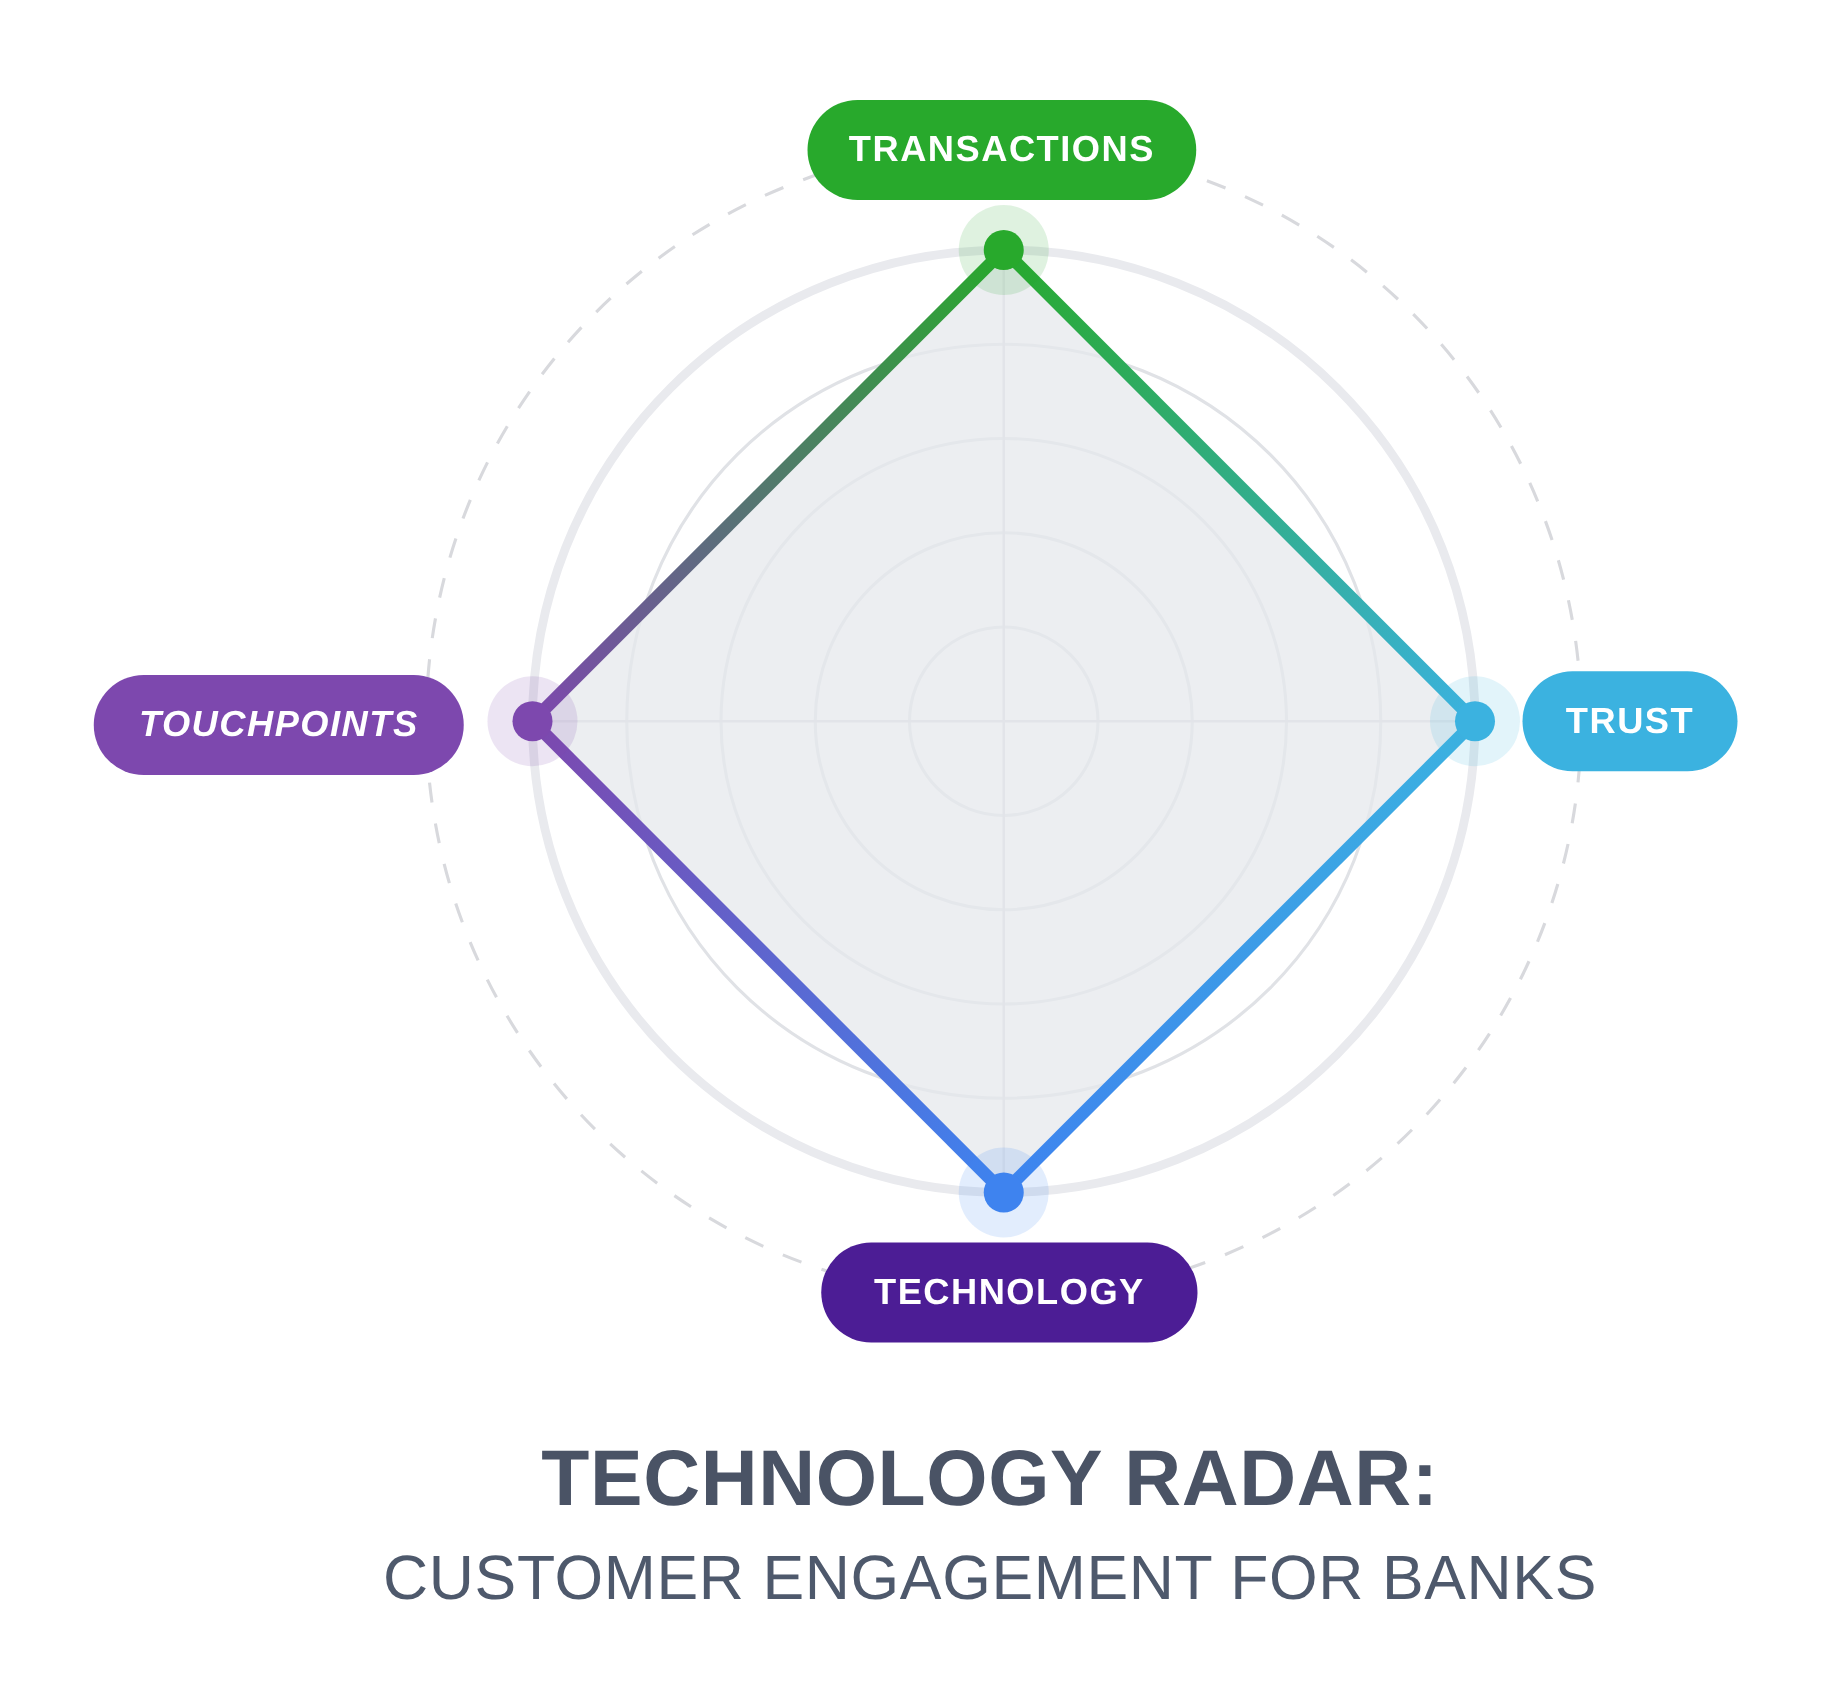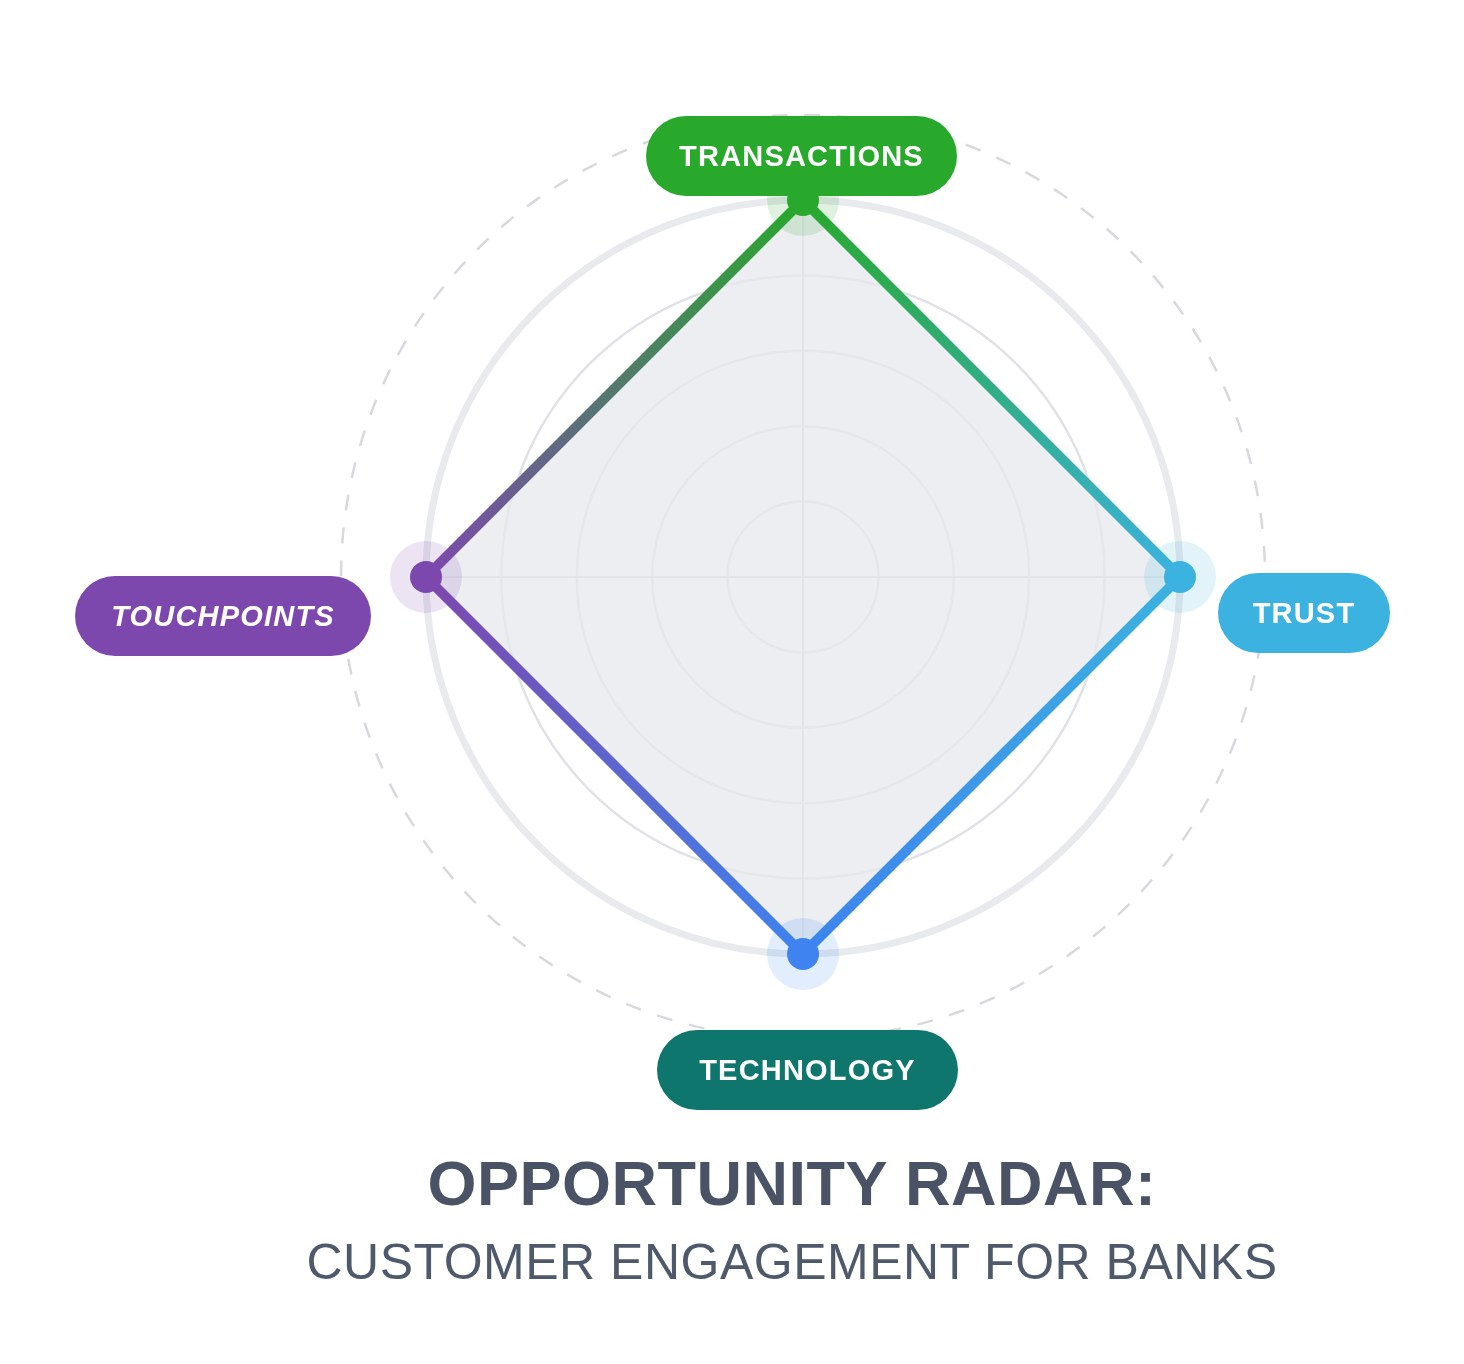--- a/index.html
+++ b/index.html
@@ -6,21 +6,21 @@
   body{
     width:1464px;height:1364px;position:relative;overflow:hidden;
     background:#ffffff;
     font-family:"Liberation Sans", sans-serif;
   }
   #stage{position:absolute;inset:0;width:1464px;height:1364px;}
   #radar-svg{position:absolute;left:0;top:0;}
   .badge{
     position:absolute;display:flex;align-items:center;justify-content:center;
     border-radius:40px;color:#ffffff;font-weight:700;font-size:29px;
-    letter-spacing:1.2px;white-space:nowrap;margin-top:36px;
+    letter-spacing:1.2px;white-space:nowrap;
   }
   .badge-transactions{left:646px;top:80px;width:311px;height:80px;}
   .badge-trust{left:1218px;top:537px;width:172px;height:80px;}
   .badge-technology{left:657px;top:994px;width:301px;height:80px;}
   .badge-touchpoints{left:75px;top:540px;width:296px;height:80px;}
   .title-block{
     position:absolute;left:792px;top:1148px;transform:translateX(-50%);
     width:max-content;text-align:center;
   }
   .title-main{
@@ -78,26 +78,26 @@
     </svg>
 
   <div class="badge badge-transactions" id="badge-transactions" style="background: rgb(40, 169, 44); color: rgb(255, 255, 255);">
     <span>TRANSACTIONS</span>
   </div>
 
   <div class="badge badge-trust" id="badge-trust" style="background: rgb(59, 178, 224); color: rgb(255, 255, 255);">
     <span>TRUST</span>
   </div>
 
-  <div class="badge badge-technology" id="badge-technology" style="background: #0f766e; color: rgb(255, 255, 255);">
+  <div class="badge badge-technology" id="badge-technology" style="background: #4c1d95; color: rgb(255, 255, 255);">
     <span>TECHNOLOGY</span>
   </div>
 
   <div class="badge badge-touchpoints" id="badge-touchpoints" style="background: rgb(125, 72, 174); color: rgb(255, 255, 255); font-style: italic;">
     <span>TOUCHPOINTS</span>
   </div>
 
   <div class="title-block">
-    <div class="title-main" id="title-main" style="color: rgb(74, 83, 101);">OPPORTUNITY RADAR:</div>
+    <div class="title-main" id="title-main" style="color: rgb(74, 83, 101);">TECHNOLOGY RADAR:</div>
     <div class="title-sub" id="title-sub" style="color: rgb(78, 89, 108); margin-top: 16px;">CUSTOMER ENGAGEMENT FOR BANKS</div>
   </div>
 
 </div>
 
 </body></html>

